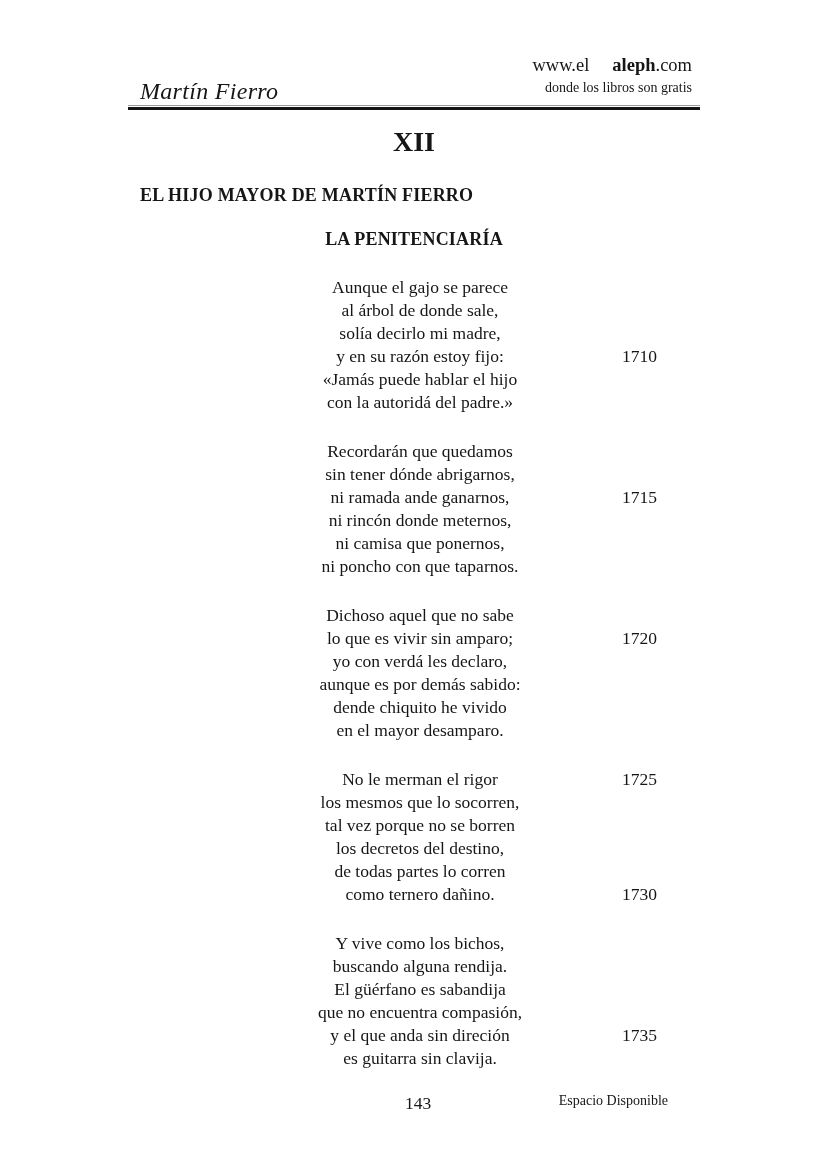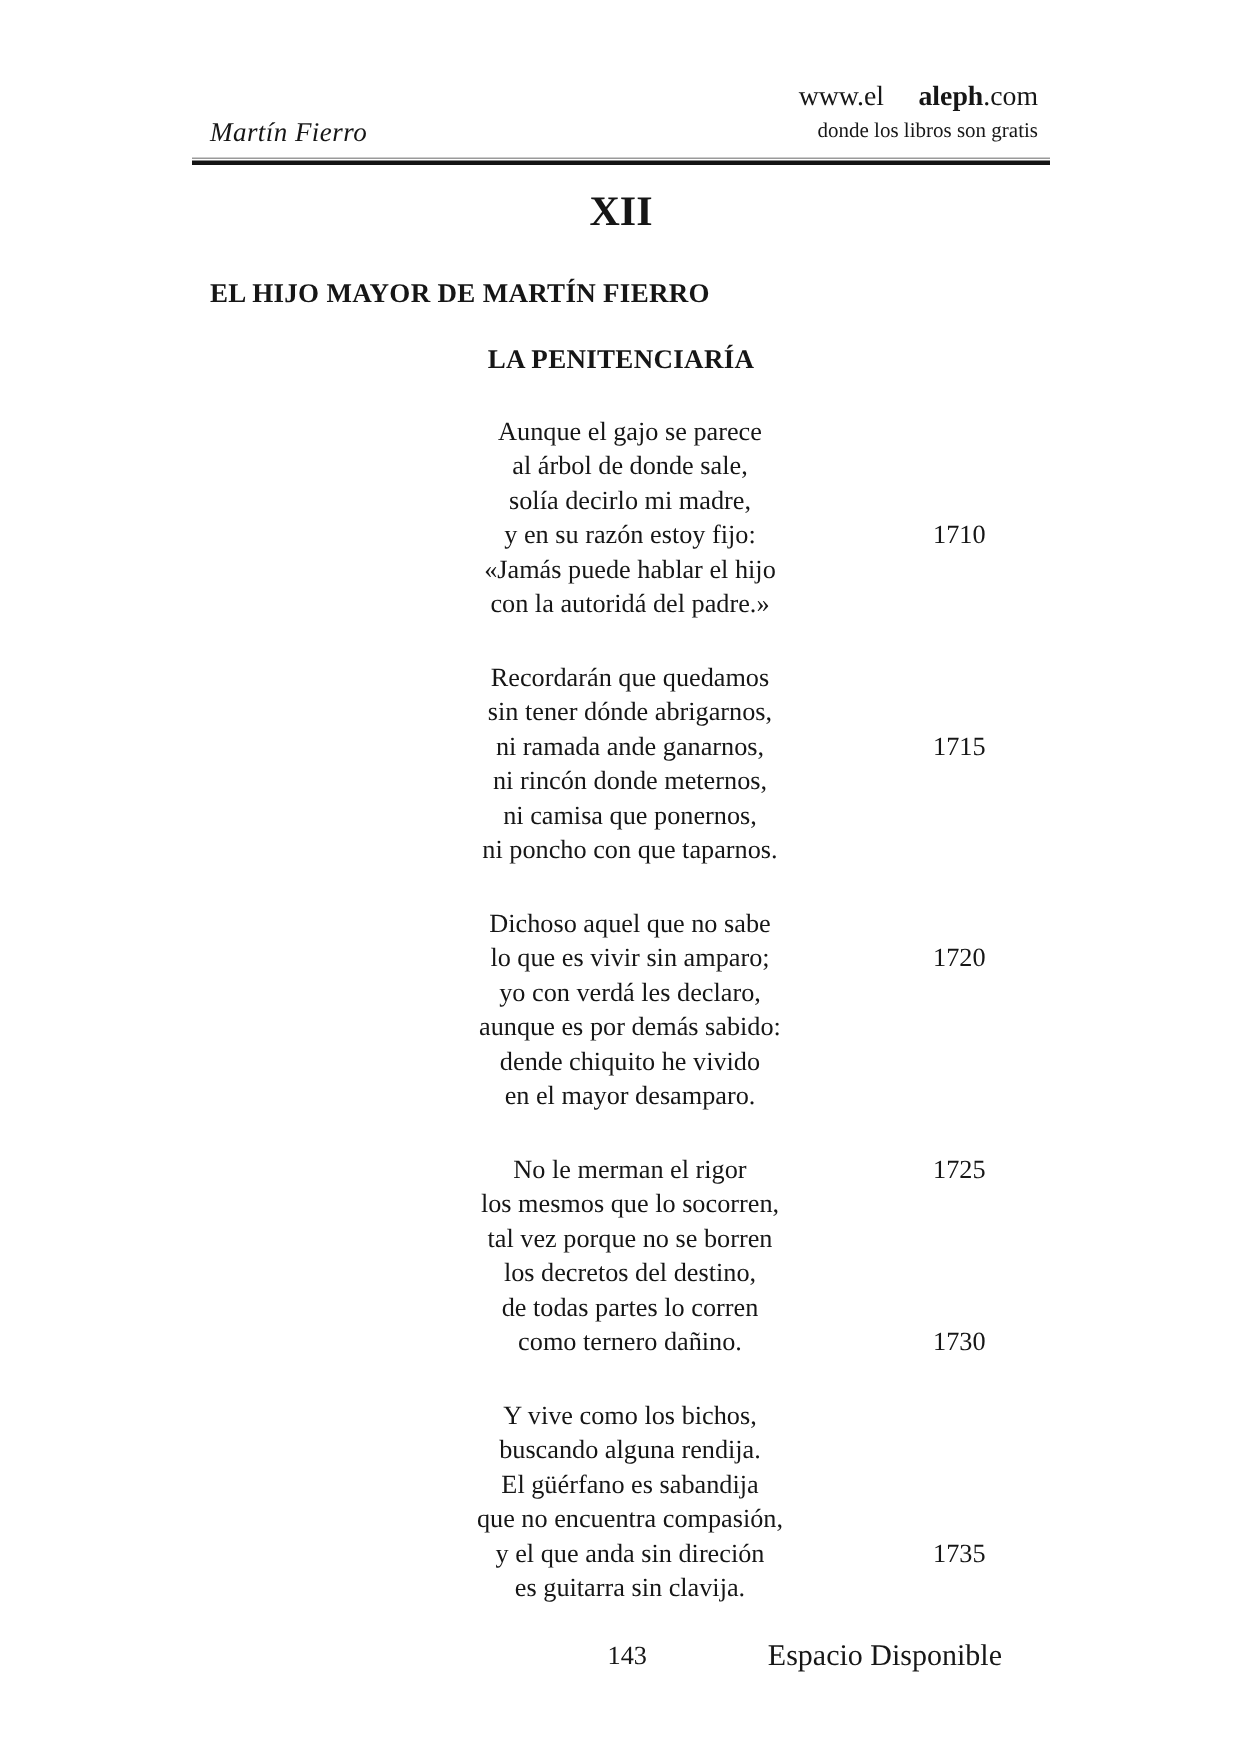--- a/index.html
+++ b/index.html
@@ -18,21 +18,21 @@
     top: 0;
     width: 572px;
     height: 100%;
   }
   
   .hdr-book-title {
     position: absolute;
     left: 12px;
     top: 78px;
     font-style: italic;
-    font-size: 18px;
+    font-size: 24px;
     letter-spacing: 0.3px;
   }
   .hdr-site {
     position: absolute;
     right: 8px;
     top: 55px;
     font-size: 18.5px;
   }
   .hdr-site .b { font-weight: bold; padding-left: 23px; }
   .hdr-tagline {
@@ -105,21 +105,21 @@
   .footer-page {
     position: absolute;
     top: 1093px;
     left: 277px;
     font-size: 17.5px;
   }
   .footer-note {
     position: absolute;
     top: 1093px;
     right: 32px;
-    font-size: 20px;
+    font-size: 14px;
   }
 </style>
 </head>
 <body>
 
 <div class="page">
   <div class="content">
 
     <div class="hdr-book-title">Martín Fierro</div>
 

